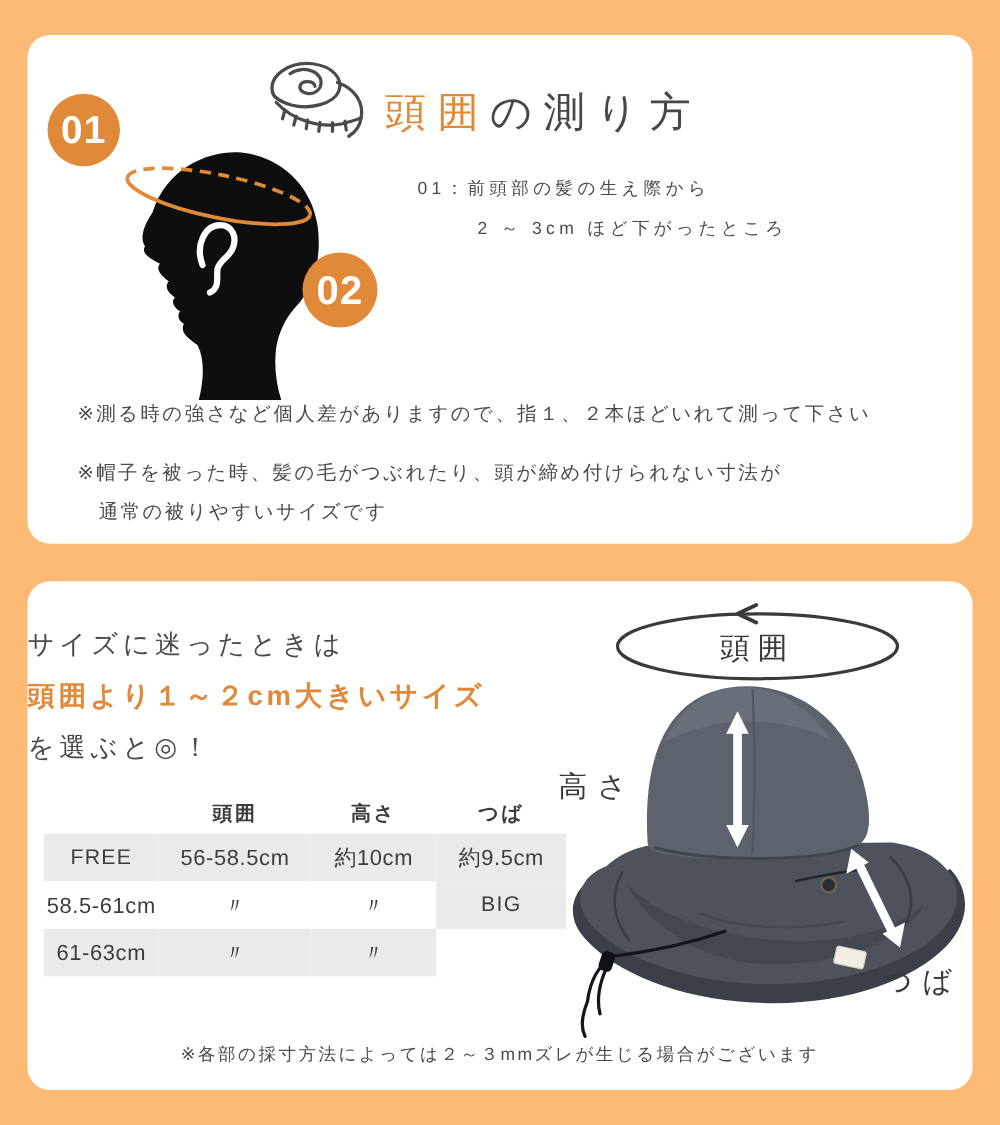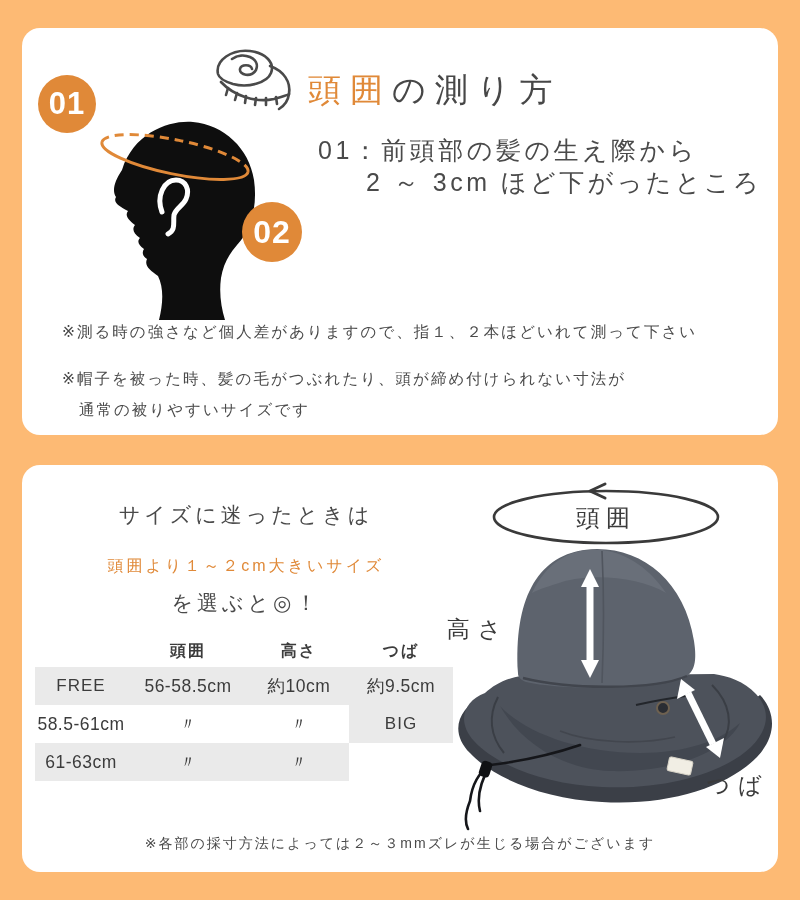--- a/index.html
+++ b/index.html
@@ -29,43 +29,43 @@
   .badge2 { left:220px; top:174px; width:60px; height:60px; font-size:32px; }
 
   .title {
     position:absolute; left:286px; top:40px;
     font-size:33px; font-weight:normal; letter-spacing:9px;
     color:#474747; white-space:nowrap;
   }
   .title .hl { color:#E08938; }
 
   .step {
-    position:absolute; left:296px;
-    font-size:25px; letter-spacing:3.5px; line-height:32px;
+    position:absolute; left:312px;
+    font-size:14px; letter-spacing:3.5px; line-height:32px;
     color:#4A4A4A; white-space:nowrap;
   }
   .step1 { top:106px; }
   .step2 { top:194px; }
   .step .indent { padding-left:48px; }
 
   .note {
     position:absolute; left:40px;
     font-size:15.5px; letter-spacing:2px; line-height:31px;
     color:#4A4A4A; white-space:nowrap;
   }
   .note1 { top:288px; }
   .note2 { top:335px; }
   .note .indent { padding-left:17px; }
 
   .size-heading {
     position:absolute; left:0; top:36px; width:448px;
-    text-align:center; color:#4A4A4A;
+    color:#4A4A4A;
   }
   .size-heading .l1 { font-size:21px; letter-spacing:4px; }
-  .size-heading .l2 { font-size:16px; font-weight:normal; letter-spacing:3px; color:#E08938; margin-top:27px; }
+  .size-heading .l2 { font-size:22px; font-weight:bold; letter-spacing:3px; color:#E08938; margin-top:13px; }
   .size-heading .l3 { font-size:21px; letter-spacing:4px; margin-top:12px; }
 
   .size-table {
     position:absolute; left:13px; top:170px; width:418px;
     display:grid; grid-template-columns:92px 122px 100px 104px;
     color:#3C3C3C;
   }
   .size-table .cell {
     display:flex; align-items:center; justify-content:center;
     white-space:nowrap;

